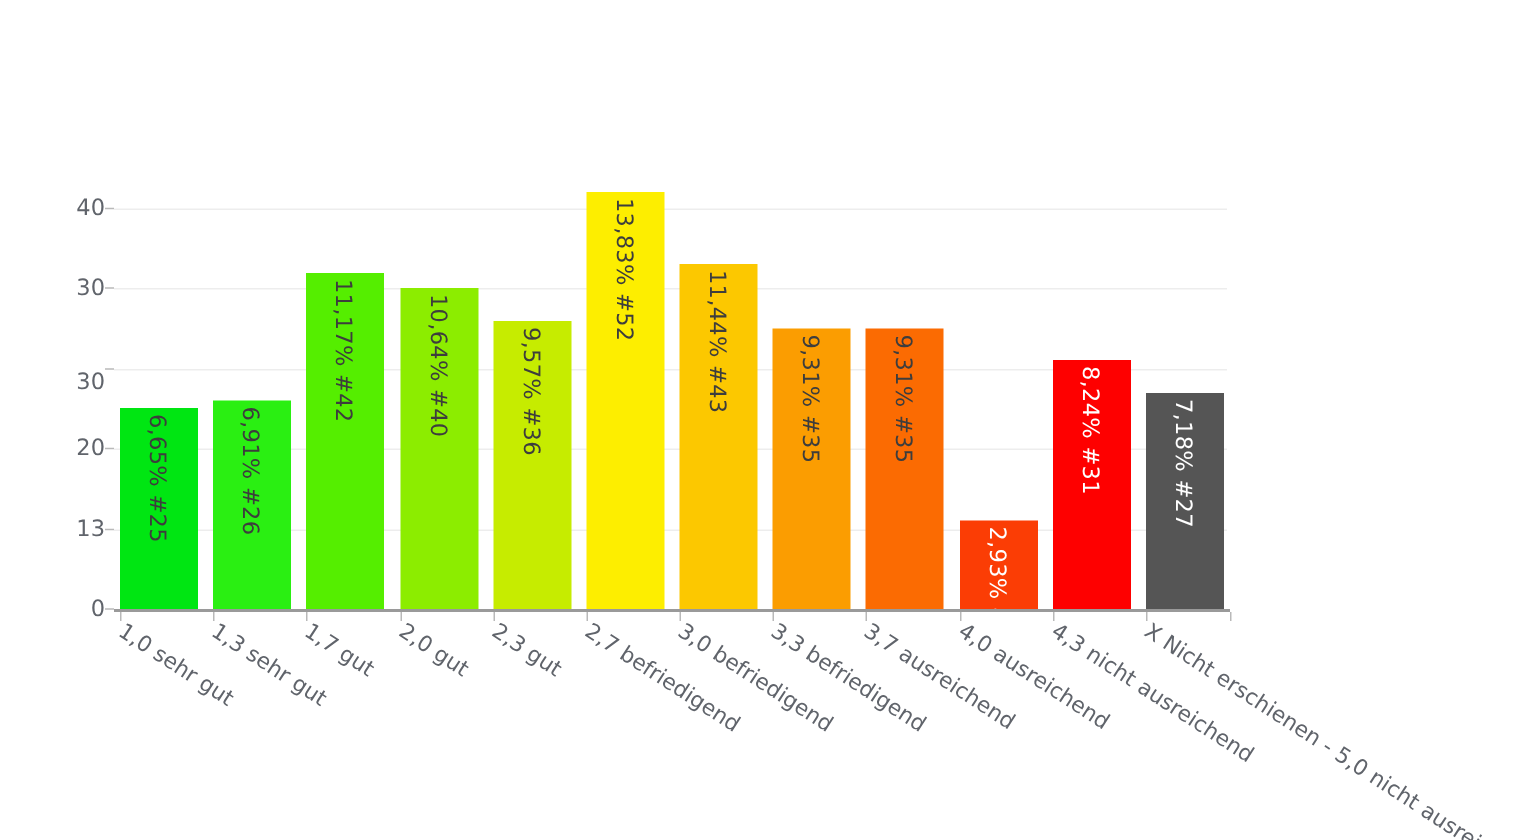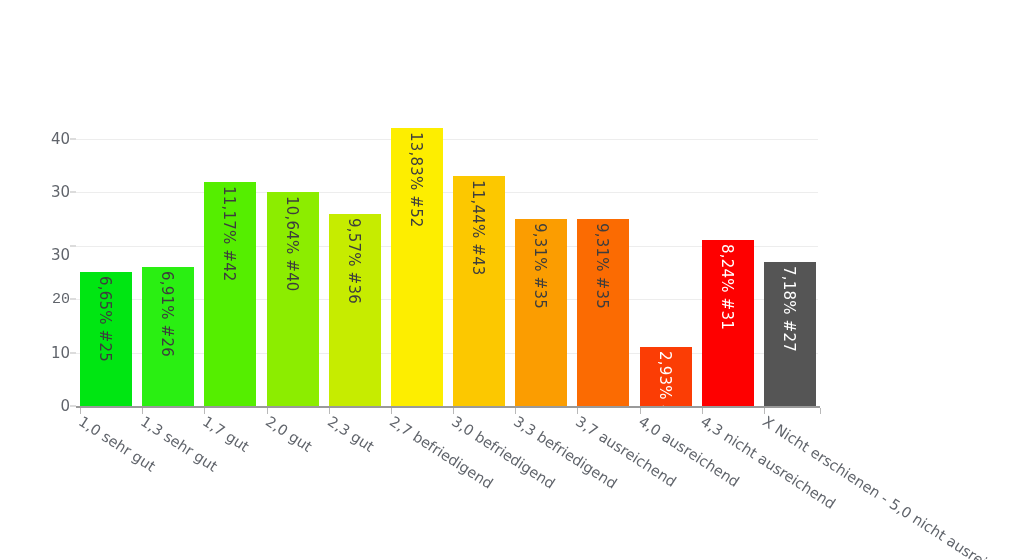--- a/index.html
+++ b/index.html
@@ -113,23 +113,23 @@
 </style>
 </head>
 <body>
 
 <div id="chart-root">
 
   <div id="y-axis-group">
       <div class="ytick-dash" style="top: 406px;"></div>
       <div class="ytick-label" style="top: 406px; left: 36px; position: absolute; width: 34px; color: rgb(96, 100, 107);">0</div>
       <div class="ytick-dash" style="top: 352.545px;"></div>
-      <div class="ytick-label" style="top: 352.545px; left: 36px; position: absolute; width: 34px; color: rgb(96, 100, 107);">10</div>
+      <div class="ytick-label" style="top: 352.545px; left: 36px; position: absolute; width: 34px; color: rgb(96, 100, 107);">13</div>
       <div class="ytick-dash" style="top: 299.091px;"></div>
-      <div class="ytick-label" style="top: 299.091px; left: 36px; position: absolute; width: 34px; color: rgb(96, 100, 107); font-family: Liberation Mono, monospace;">20</div>
+      <div class="ytick-label" style="top: 299.091px; left: 36px; position: absolute; width: 34px; color: rgb(96, 100, 107);">20</div>
       <div class="ytick-dash" style="top: 245.636px;"></div>
       <div class="ytick-label" style="top: 255px; left: 36px; position: absolute; width: 34px; color: rgb(96, 100, 107);">30</div>
       <div class="ytick-dash" style="top: 192.182px;"></div>
       <div class="ytick-label" style="top: 192.182px; left: 36px; position: absolute; width: 34px; color: rgb(96, 100, 107);">30</div>
       <div class="ytick-dash" style="top: 138.727px;"></div>
       <div class="ytick-label" style="top: 138.727px; left: 36px; position: absolute; width: 34px; color: rgb(96, 100, 107);">40</div>
     </div>
 
   <div class="plot-area" id="plot-area">
       <div class="gridline" style="top: 240.545px; background: rgb(237, 237, 237);"></div>

